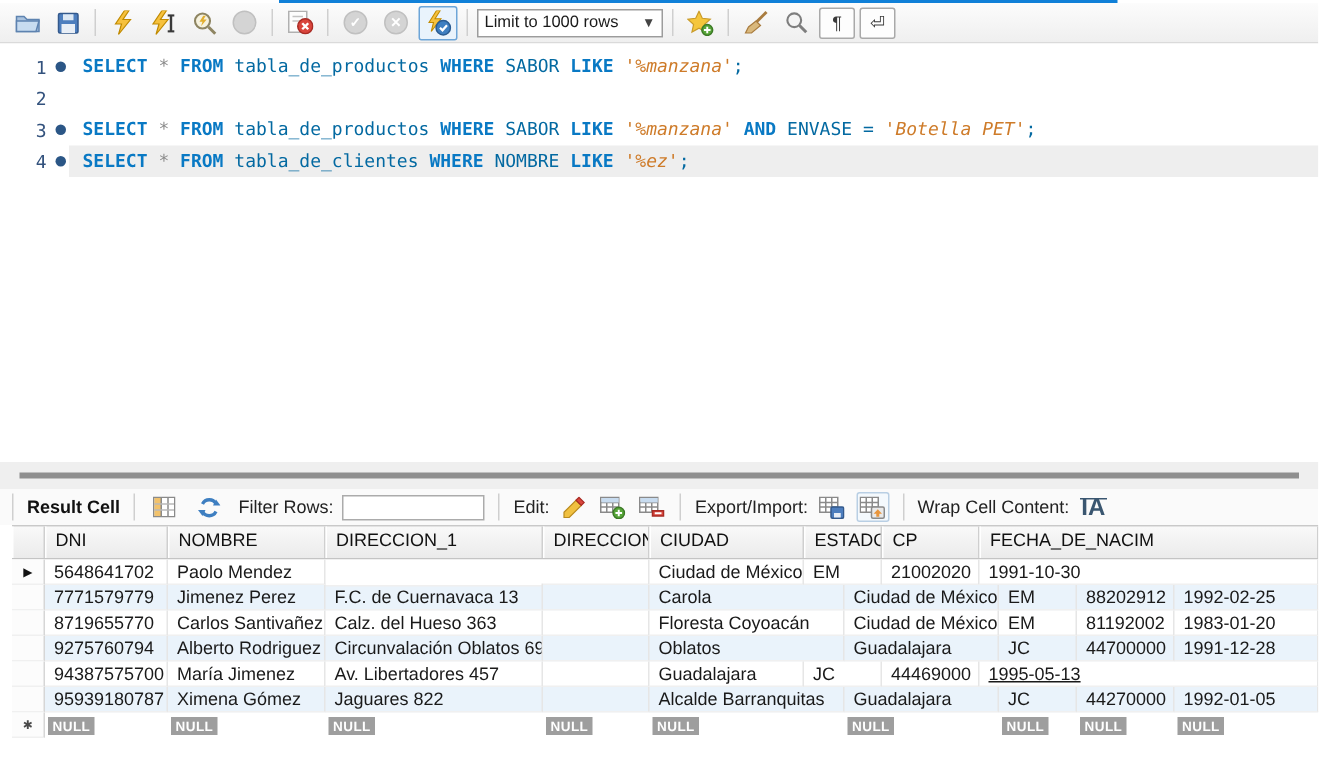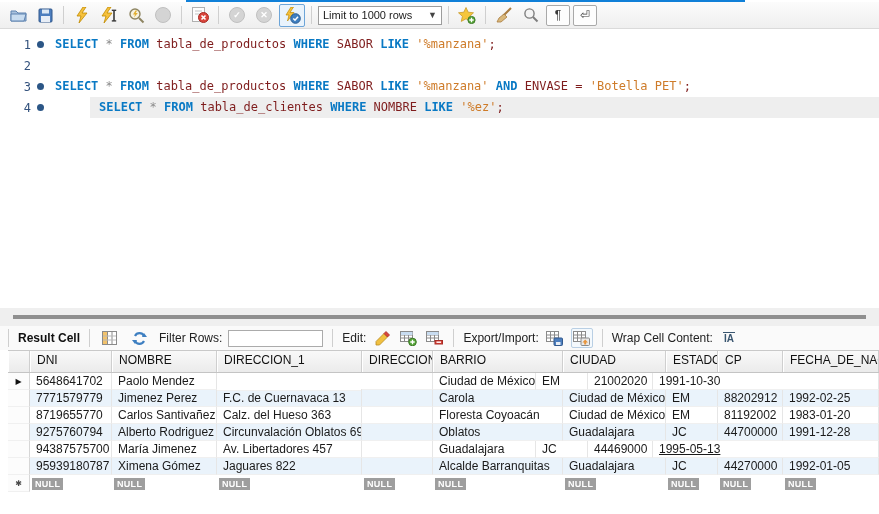--- a/index.html
+++ b/index.html
@@ -22,37 +22,37 @@
   #limit-dd .caret{color:#444;font-size:9px;}
   
   #editor{position:absolute;left:0;top:29px;width:100%;height:279px;background:#fff;
           font-family:"DejaVu Sans Mono","Liberation Mono",monospace;font-size:12px;padding-top:5px;box-sizing:border-box;}
   .ed-line{display:flex;height:21px;align-items:center;}
   .ed-gutter{width:46px;flex:0 0 auto;display:flex;align-items:center;justify-content:flex-end;}
   .ed-num{color:#33527D;font-size:12px;}
   .ed-dot{width:7px;height:7px;border-radius:50%;background:#2B5686;margin-left:6px;margin-right:2px;}
   .ed-dot.hide{visibility:hidden;}
   .ed-body{flex:1;padding-left:9px;white-space:pre;height:21px;line-height:21px;}
-  .ed-body.hl{background:#EEEEEE;margin-left:44px;}
+  .ed-body.hl{background:#EEEEEE;}
   .tok-kw{color:var(--kw);font-weight:bold;}
-  .tok-str{color:var(--str);}
+  .tok-str{color:var(--str);font-style:italic;}
   .tok-op{color:var(--op);}
-  .tok-pl{color:#7f1d1d;}
+  .tok-pl{color:#0369a1;}
   
   #splitter{position:absolute;left:0;top:308px;width:100%;height:18px;background:#EFEFEF;}
   #splitter .bar{position:absolute;left:13px;right:13px;top:7px;height:4px;background:#8F8F8F;}
   
   #rg-toolbar{position:absolute;left:0;top:326px;width:100%;height:24px;background:#FAFAFA;
               display:flex;align-items:center;font-size:12px;padding-left:5px;box-sizing:border-box;gap:6px;}
   #rg-toolbar .lbl{color:#222;}
   #rg-title{font-weight:bold;color:#111;}
   #filter-input{width:95px;height:17px;border:1px solid #ABABAB;background:#fff;font-size:11px;padding:0 3px;box-sizing:border-box;}
   .micon{display:flex;align-items:center;justify-content:center;width:20px;height:18px;flex:0 0 auto;}
   .micon.framed{border:1px solid #B9CFE4;border-radius:2px;background:#F4F9FD;}
-  #wrap-glyph{font-size:10px;font-weight:bold;color:#3A5670;border-top:1px solid #3A5670;line-height:11px;padding:0 1px;}
+  #wrap-glyph{font-size:16px;font-weight:bold;color:#3A5670;border-top:1px solid #3A5670;line-height:11px;padding:0 1px;}
   
   #grid{position:absolute;left:8px;top:350px;right:0;font-size:12px;}
   .g-head{display:flex;height:21px;background:linear-gradient(#F9F9F9,#EBEBEB);border-top:1px solid #C9C9C9;border-bottom:1px solid #C4C4C4;}
   .g-hcell{box-sizing:border-box;border-right:1px solid #CFCFCF;border-left:1px solid #fff;
            padding:2px 2px 0 6px;white-space:nowrap;overflow:hidden;color:#111;}
   .g-row{display:flex;height:17px;background:#fff;}
   .g-row.alt{background:var(--tint);}
   .g-cell{box-sizing:border-box;border-right:1px solid #E6E6E6;border-bottom:1px solid #F0F0F0;
           padding:1px 2px 0 6px;white-space:nowrap;overflow:hidden;}
   .g-gut{box-sizing:border-box;border-right:1px solid #D6D6D6;border-bottom:1px solid #F0F0F0;background:#FCFCFC;
@@ -286,21 +286,20 @@
     </div>
   </div>
 
   <div id="grid">
     <div class="g-head">
         <div class="g-hcell" style="width: 22px;"></div>
         <div class="g-hcell" style="width: 82px;">DNI</div>
         <div class="g-hcell" style="width: 105px;">NOMBRE</div>
         <div class="g-hcell" style="width: 145px;">DIRECCION_1</div>
         <div class="g-hcell" style="width: 71px;">DIRECCION_2</div>
-        <div class="g-hcell" style="width: 130px;">BARRIO</div>
         <div class="g-hcell" style="width: 103px;">CIUDAD</div>
         <div class="g-hcell" style="width: 52px;">ESTADO</div>
         <div class="g-hcell" style="width: 65px;">CP</div>
         <div class="g-hcell" style="width: 97px; flex: 1 1 0%;">FECHA_DE_NACIM</div>
       </div>
     <div id="grid-body">
         <div class="g-row">
           <div class="g-gut" style="width: 22px;">
             <span>▶</span>
           </div>

